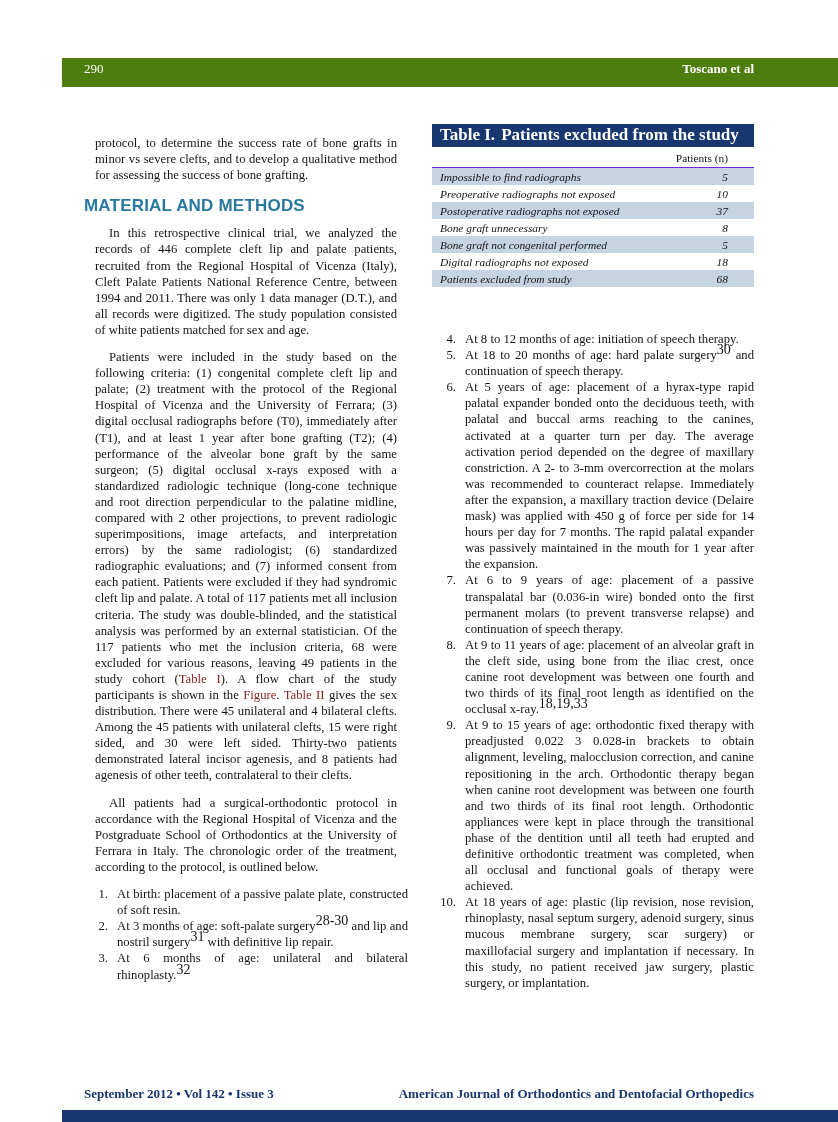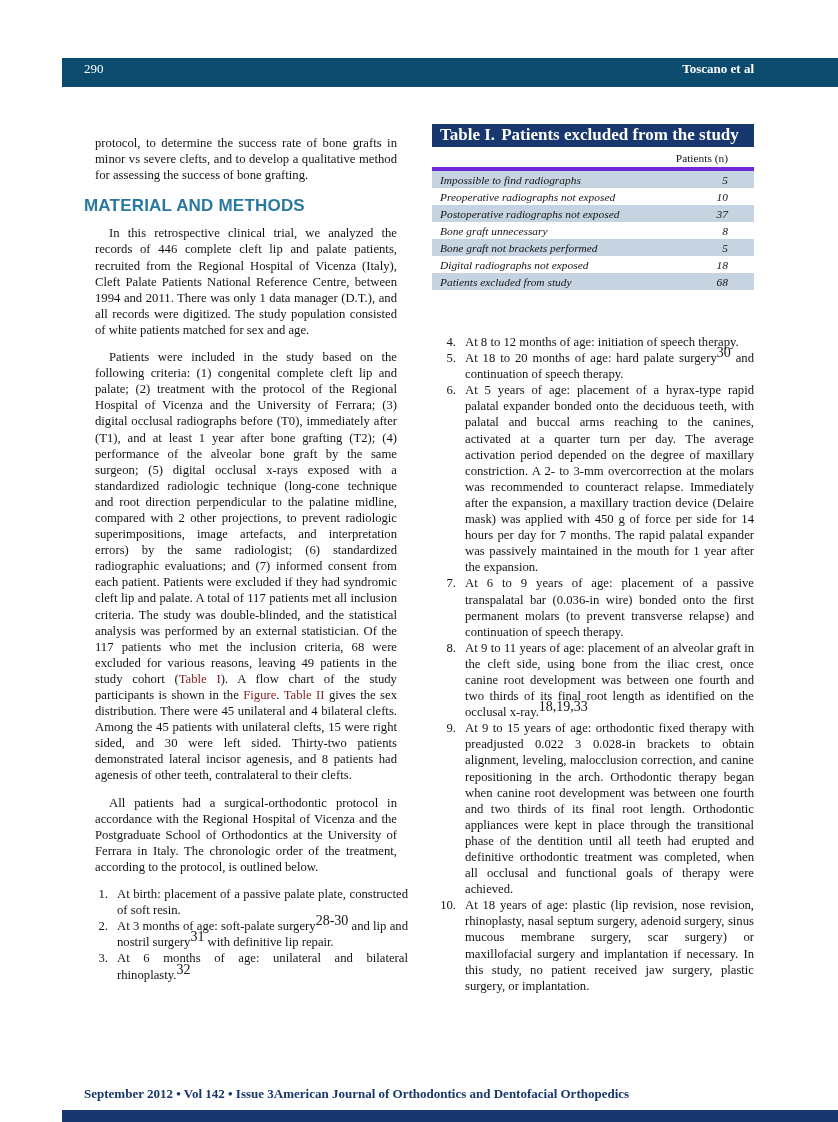--- a/index.html
+++ b/index.html
@@ -10,21 +10,21 @@
     height: 1122px;
     background: #ffffff;
     font-family: "Liberation Serif", serif;
     color: #141414;
     overflow: hidden;
   }
   .topbar {
     position: absolute;
     top: 58px; left: 62px; right: 0;
     height: 29px;
-    background: #0c4a6e;
+    background: #4d7c0f;
     color: #ffffff;
     display: flex;
     align-items: center;
     justify-content: space-between;
     padding: 0 84px 8px 22px;
     font-size: 13px;
   }
   .topbar .run-title { font-weight: bold; text-align: right; }
   .content {
     position: absolute;
@@ -68,31 +68,32 @@
     color: #ffffff;
     font-weight: bold;
     font-size: 17px;
     padding: 4px 8px 5px 8px;
   }
   .table-title .tcap-label { margin-right: 6px; }
   .thead {
     display: flex;
     justify-content: flex-end;
     padding: 4px 26px 2px 8px;
-    border-bottom: 4px solid #6d28d9;
+    border-bottom: 1px solid #6d28d9;
   }
   .trow { display: flex; padding: 1.5px 0; font-style: italic; }
   .trow.shaded { background: #c6d4e2; }
   .tlabel { flex: 1; padding-left: 8px; }
   .tval { width: 60px; text-align: right; padding-right: 26px; }
   .footer-line {
     position: absolute;
     top: 1086px; left: 84px;
     width: 670px;
     display: flex;
+    justify-content: space-between;
     color: #17376e;
     font-weight: bold;
     font-size: 13px;
   }
   .bottombar {
     position: absolute;
     bottom: 0; left: 62px; right: 0;
     height: 12px;
     background: #17376e;
   }
@@ -151,21 +152,21 @@
         </div>
         <div class="trow shaded">
           <span class="tlabel">Postoperative radiographs not exposed</span>
           <span class="tval">37</span>
         </div>
         <div class="trow">
           <span class="tlabel">Bone graft unnecessary</span>
           <span class="tval">8</span>
         </div>
         <div class="trow shaded">
-          <span class="tlabel">Bone graft not brackets performed</span>
+          <span class="tlabel">Bone graft not congenital performed</span>
           <span class="tval">5</span>
         </div>
         <div class="trow">
           <span class="tlabel">Digital radiographs not exposed</span>
           <span class="tval">18</span>
         </div>
         <div class="trow shaded">
           <span class="tlabel">Patients excluded from study</span>
           <span class="tval">68</span>
         </div>

